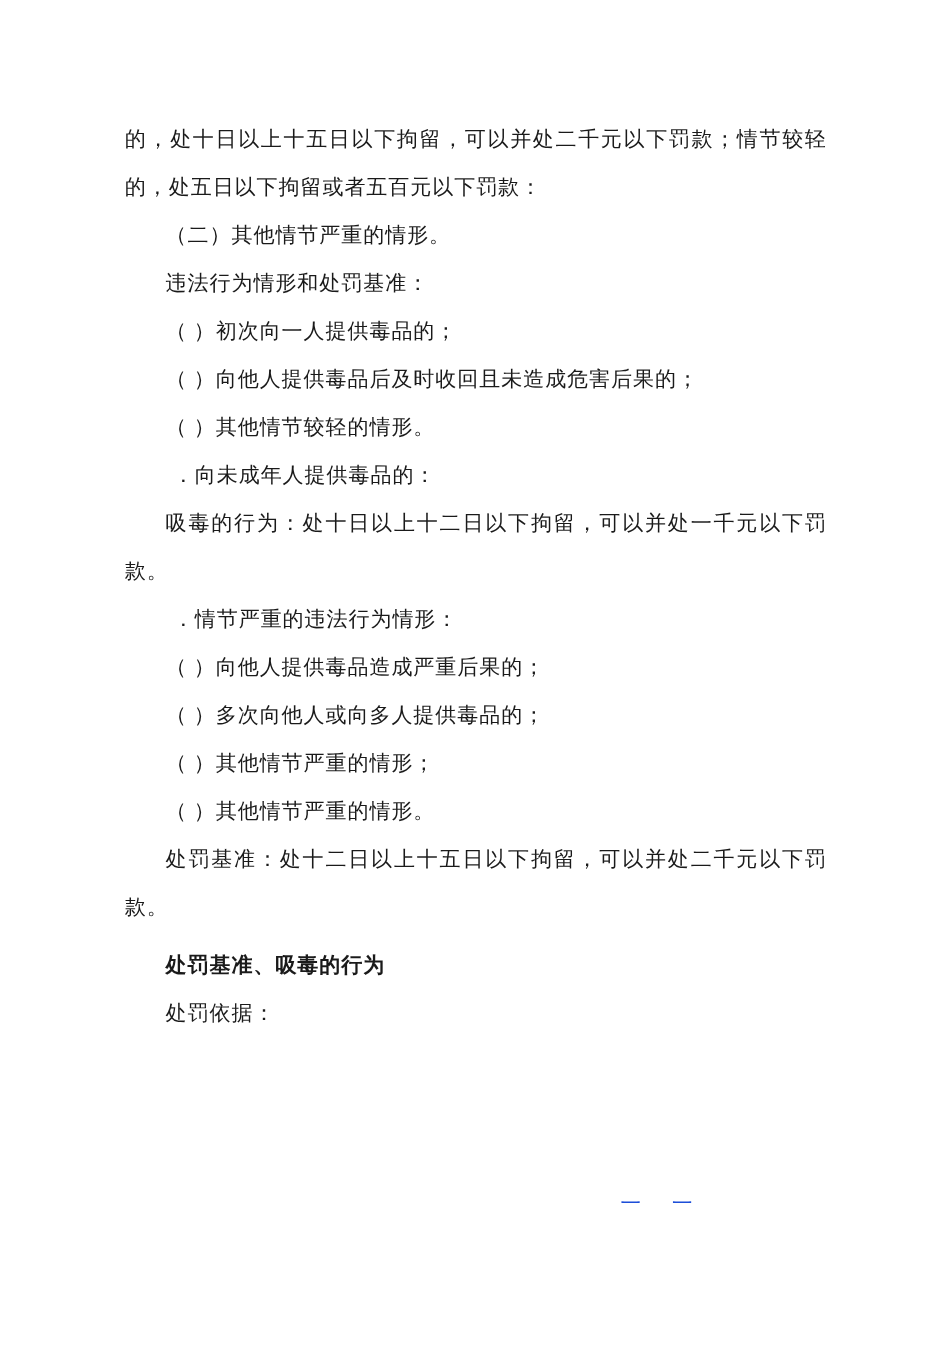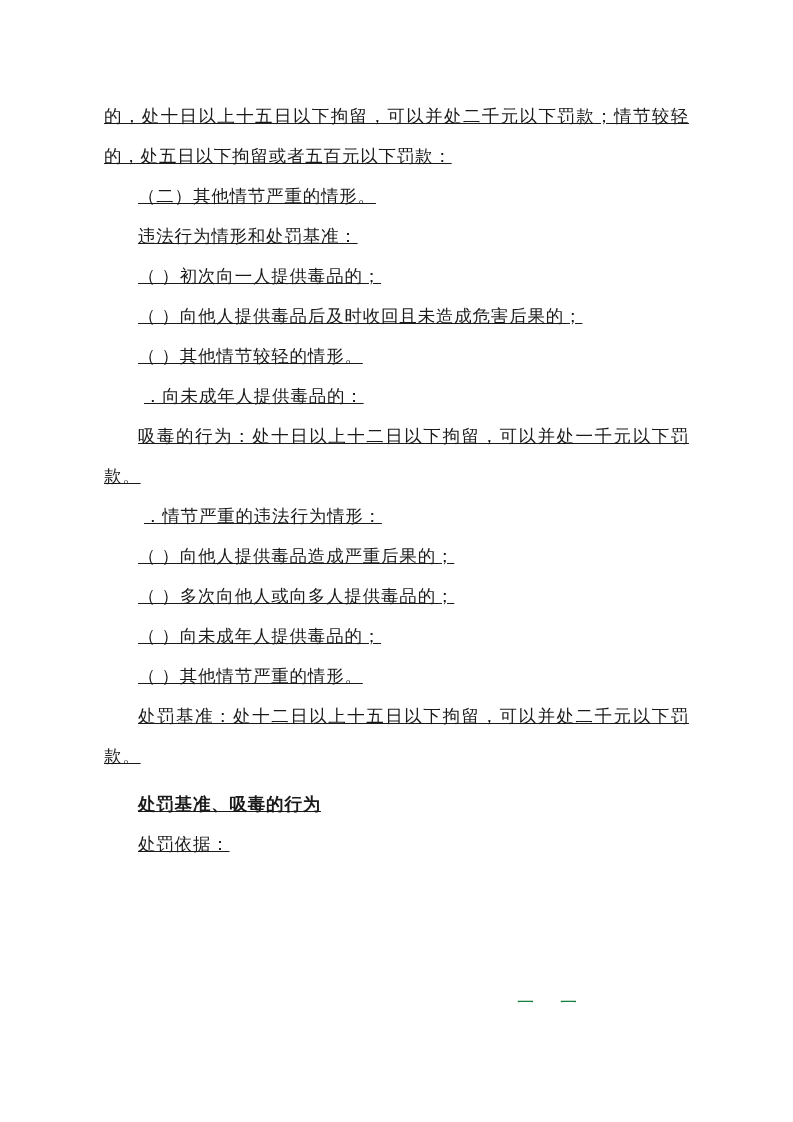--- a/index.html
+++ b/index.html
@@ -16,21 +16,20 @@
     overflow: hidden;
   }
   .page {
     position: absolute;
     left: 0;
     top: 0;
     width: 793px;
     height: 1122px;
     box-sizing: border-box;
     padding: 96px 104px 51px 104px;
-    text-decoration: underline;
   }
   .doc-body {
     width: 585px;
   }
   .para {
     font-size: 17.5px;
     line-height: 40px;
     letter-spacing: 0.8px;
     text-align: justify;
     text-justify: inter-ideograph;
@@ -58,42 +57,42 @@
     right: 104px;
     bottom: 108px;
     height: 24px;
   }
   .page-number {
     position: absolute;
     right: 86px;
     bottom: 0;
     font-size: 17px;
     letter-spacing: 26px;
-    color: #15803d;
+    color: #1d4ed8;
     white-space: nowrap;
   }
 </style>
 </head>
 <body>
 
 <div class="page">
   <div class="doc-body">
 
     <p class="para">的，处十日以上十五日以下拘留，可以并处二千元以下罚款；情节较轻的，处五日以下拘留或者五百元以下罚款：</p>
     <p class="para indent">（二）其他情节严重的情形。</p>
     <p class="para indent">违法行为情形和处罚基准：</p>
     <p class="para indent">（ ）初次向一人提供毒品的；</p>
     <p class="para indent">（ ）向他人提供毒品后及时收回且未造成危害后果的；</p>
     <p class="para indent">（ ）其他情节较轻的情形。</p>
     <p class="para indent-sub">．向未成年人提供毒品的：</p>
     <p class="para indent">吸毒的行为：处十日以上十二日以下拘留，可以并处一千元以下罚款。</p>
     <p class="para indent-sub">．情节严重的违法行为情形：</p>
     <p class="para indent">（ ）向他人提供毒品造成严重后果的；</p>
     <p class="para indent">（ ）多次向他人或向多人提供毒品的；</p>
-    <p class="para indent">（ ）向未成年人提供毒品的；</p>
+    <p class="para indent">（ ）其他情节严重的情形；</p>
     <p class="para indent">（ ）其他情节严重的情形。</p>
     <p class="para indent">处罚基准：处十二日以上十五日以下拘留，可以并处二千元以下罚款。</p>
 
     <h2 class="heading">处罚基准、吸毒的行为</h2>
 
     <p class="para indent">处罚依据：</p>
 
   </div>
 
   <div class="footer">

